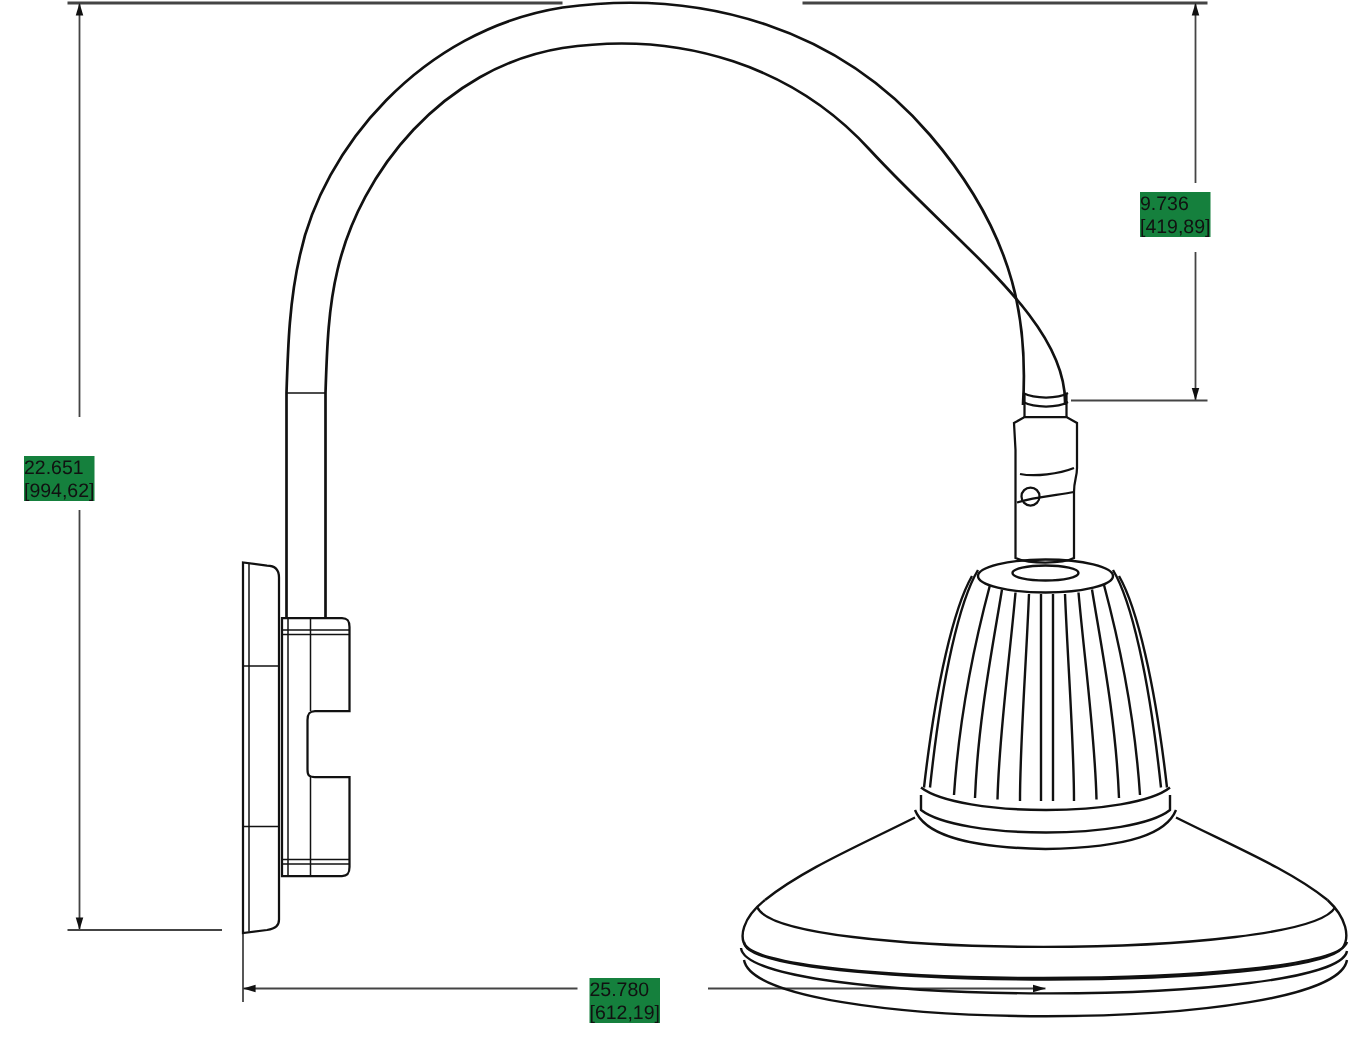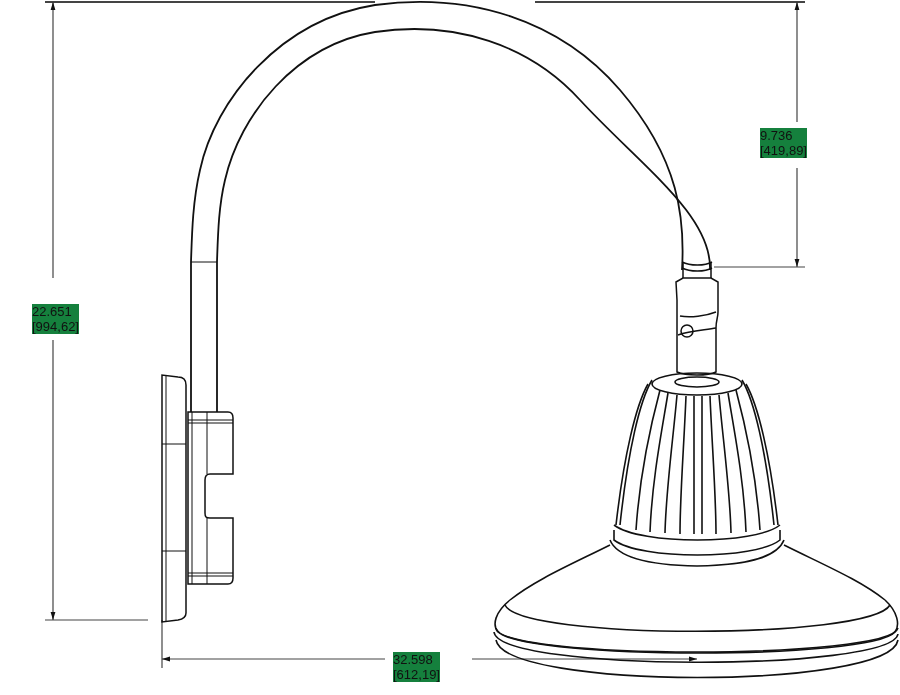--- a/index.html
+++ b/index.html
@@ -113,27 +113,27 @@
       <path d="M610,545 C570,565 535,580 510,600"></path>
       <path d="M784,545 C824,565 860,580 885,600"></path>
       <path d="M510,600 C495,612 492,625 498,632 C530,660 870,660 895,632 C900,625 898,612 885,600"></path>
       <path d="M505,605 C520,640 870,640 890,605"></path>
       <path d="M496,628 C500,660 890,660 898,628"></path>
       <path d="M494,632 C498,672 892,672 898,634"></path>
       <path d="M496,640 C505,690 890,690 898,640"></path>
     </g>
   </svg>
 
-  <div class="dim-label" style="left:32px; top:304px;">
+  <div class="dim-label" style="left:16px; top:304px;">
     <span>22.651</span>
     <span>[994,62]</span>
   </div>
 
   <div class="dim-label" style="left:760px; top:128px;">
     <span>9.736</span>
     <span>[419,89]</span>
   </div>
 
   <div class="dim-label" style="left:393px; top:652px;">
-    <span>32.598</span>
+    <span>25.780</span>
     <span>[612,19]</span>
   </div>
 </div>
 
 </body></html>

